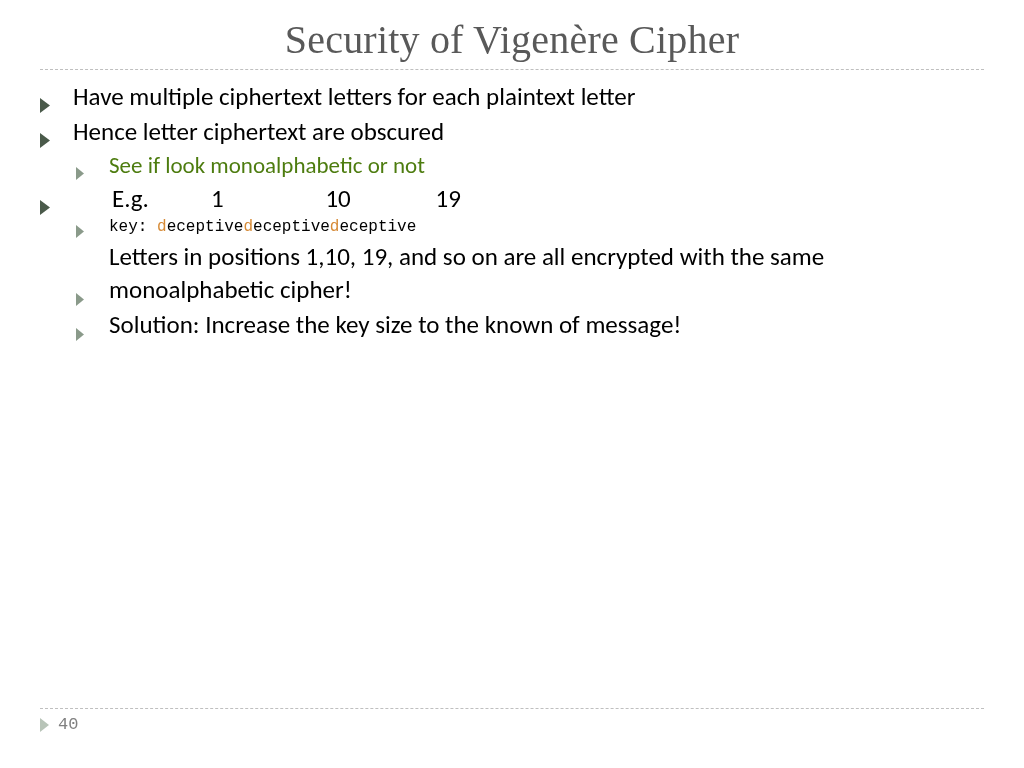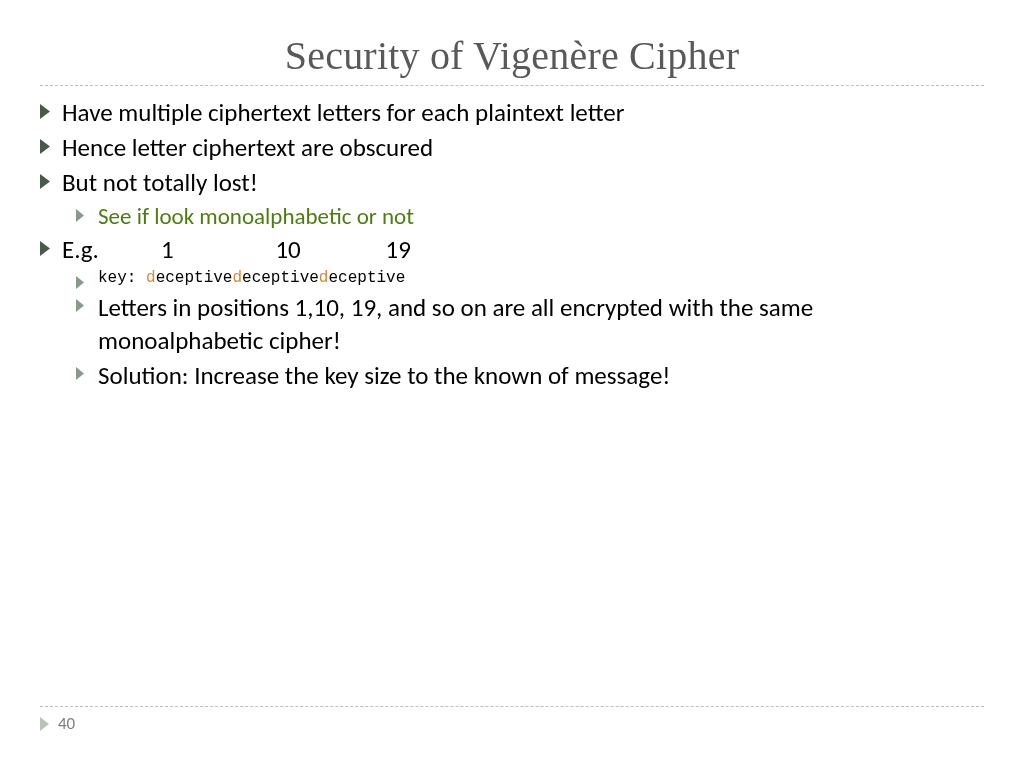--- a/index.html
+++ b/index.html
@@ -1,33 +1,33 @@
 <!DOCTYPE html>
 <html><head>
 <meta charset="utf-8">
 <style>
   * { margin: 0; padding: 0; box-sizing: border-box; }
   html, body { width: 1024px; height: 768px; background: #fff; font-family: "Gill Sans", "Gill Sans MT", Calibri, sans-serif; color: #000; }
-  .slide { position: relative; width: 1024px; height: 768px; padding: 32px 40px 20px 40px; }
+  .slide { position: relative; width: 1024px; height: 768px; padding: 16px 40px 20px 40px; }
   .title { font-family: Georgia, "Times New Roman", serif; font-weight: 400; font-size: 40px; color: #595959; text-align: center; margin-bottom: 6px; letter-spacing: 0.2px; }
   .hr-dash { border: none; border-top: 1.5px dashed #bfbfbf; margin: 0 0 10px 0; }
   .content { font-size: 25px; line-height: 1.32; }
-  .row { display: flex; align-items: flex-start; margin-bottom: 2px; }
+  .row { display: flex; align-items: flex-end; margin-bottom: 2px; gap: 11px; }
   .bullet { flex: 0 0 22px; display: flex; justify-content: flex-start; }
   .bullet svg { margin-top: 8px; }
   .txt { flex: 1; }
   .lvl2 { margin-left: 36px; }
   .lvl2 .bullet svg path { fill: #8a9a8a; }
   .muted { color: #4d7c0f; font-size: 23px; }
   .mono { font-family: "Courier New", Courier, monospace; font-size: 16px; letter-spacing: 0; }
   .orange { color: #d68a36; }
-  .egcols { white-space: pre; }
+  .egcols { white-space: pre; margin-left: 39px; }
   .footer { position: absolute; left: 40px; bottom: 34px; right: 40px; }
   .hr-dash-bottom { border: none; border-top: 1.5px dashed #bfbfbf; margin-bottom: 6px; }
-  .footrow { display: flex; align-items: center; }
+  .footrow { display: flex; align-items: center; font-family: Liberation Mono, monospace; }
   .foot-bullet { flex: 0 0 18px; display:flex; }
   .pagenum { color: #808080; font-size: 17px; }
 </style>
 </head>
 <body>
 
 <div class="slide">
 
   <div class="title">Security of Vigenère Cipher</div>
   <hr class="hr-dash">
@@ -45,28 +45,20 @@
 
     <div class="row">
       <span class="bullet">
           <svg width="11" height="15">
             <path d="M0 0 L10 7.5 L0 15 Z" fill="#4a5a4a"></path>
           </svg>
         </span>
       <span class="txt">Hence letter ciphertext are obscured</span>
     </div>
 
-    <div class="row">
-      <span class="bullet">
-          <svg width="11" height="15">
-            <path d="M0 0 L10 7.5 L0 15 Z" fill="#4a5a4a"></path>
-          </svg>
-        </span>
-      <span class="txt">But not totally lost!</span>
-    </div>
 
 
     <div class="row lvl2">
       <span class="bullet">
           <svg width="9" height="13">
             <path d="M0 0 L8 6.5 L0 13 Z" fill="#8a9a8a"></path>
           </svg>
         </span>
       <span class="txt muted">See if look monoalphabetic or not</span>
     </div>

